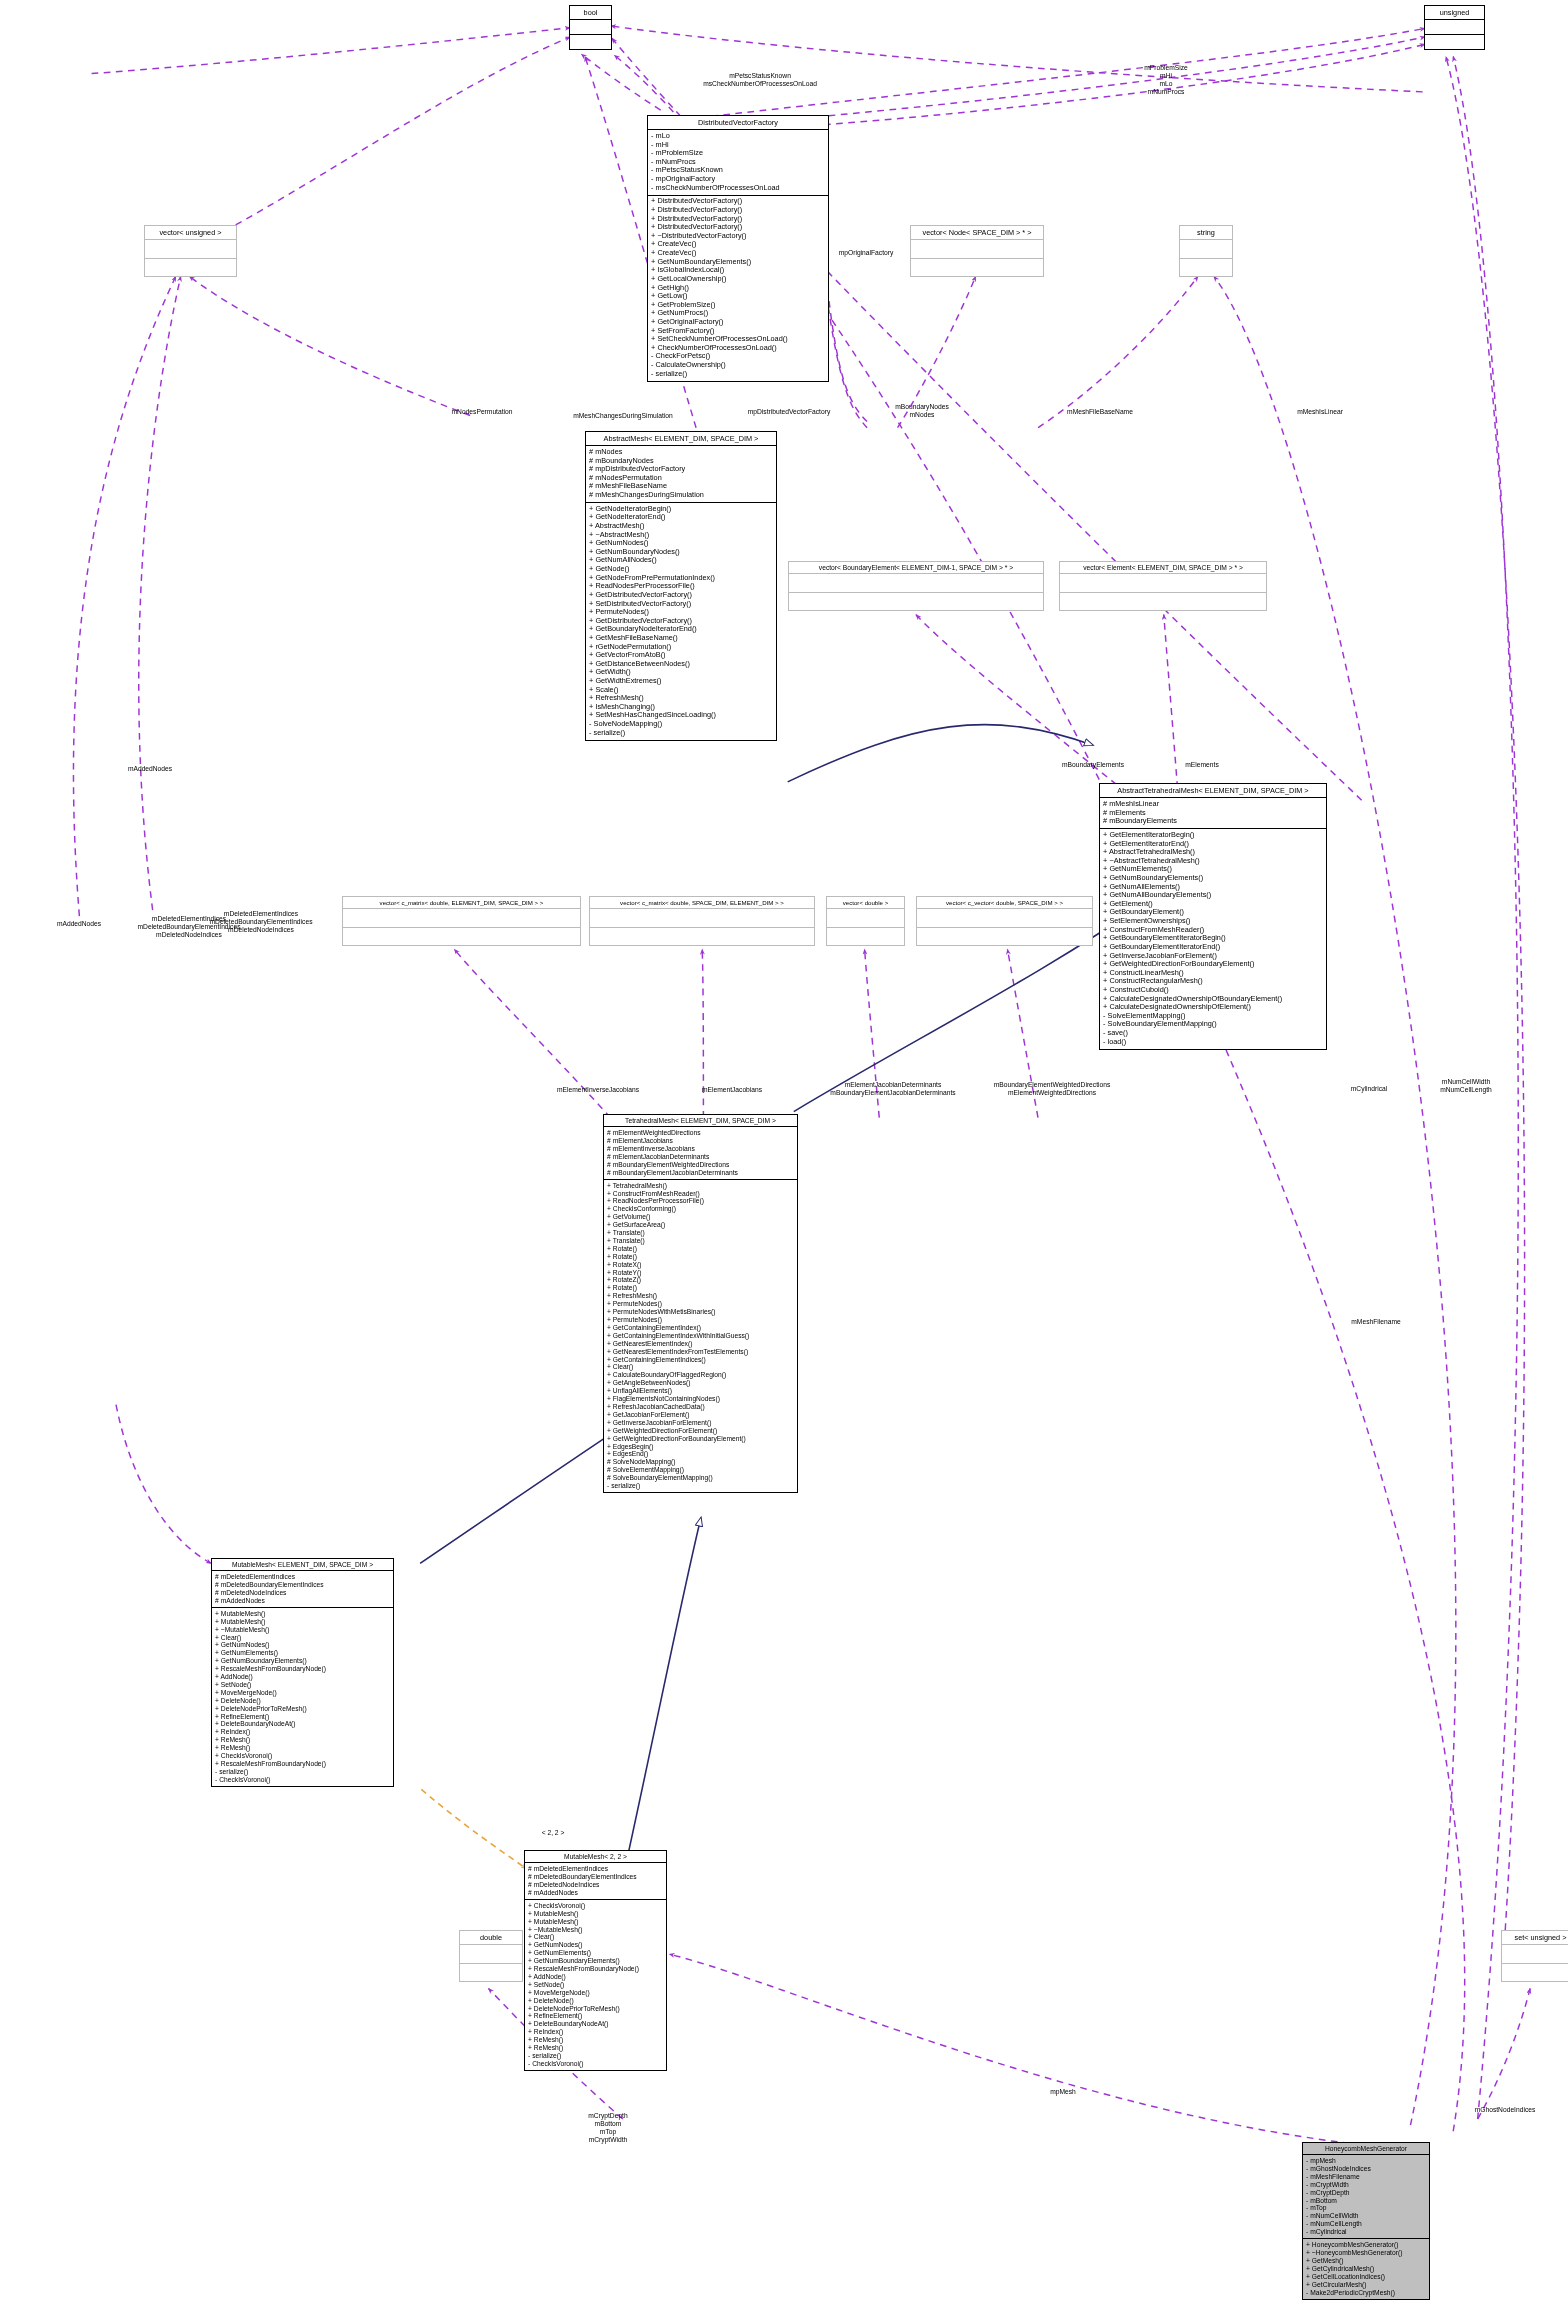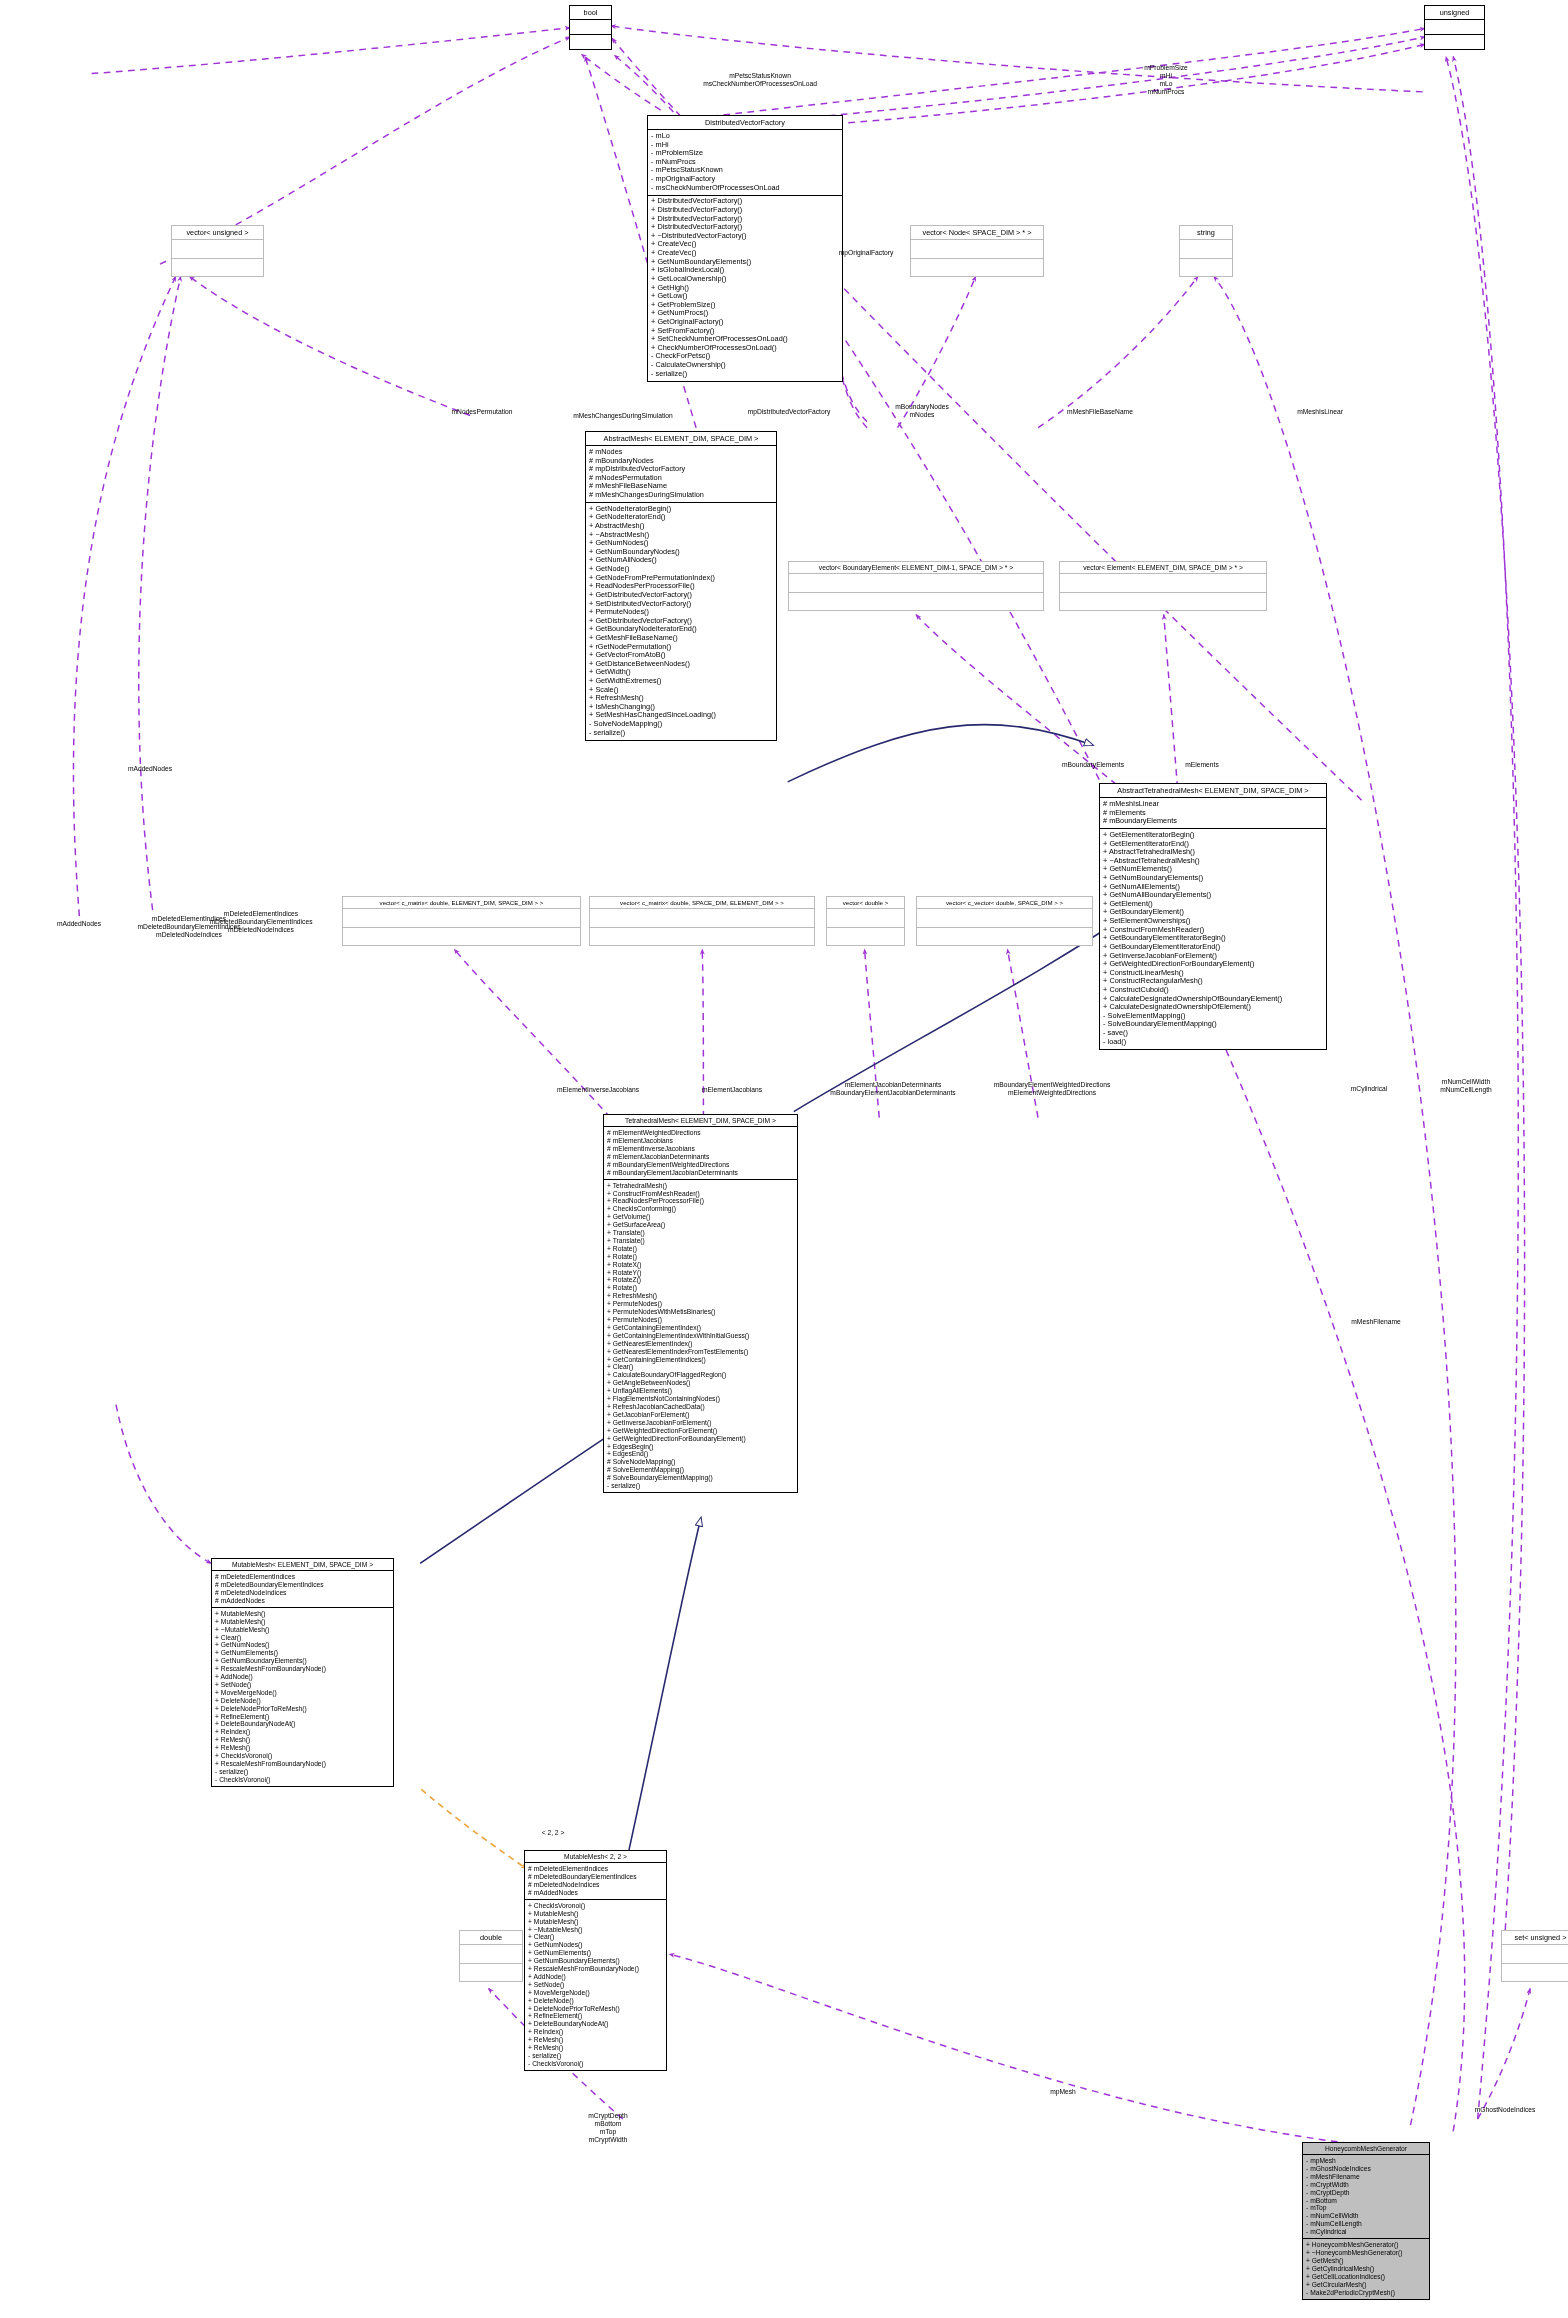--- a/index.html
+++ b/index.html
@@ -161,39 +161,39 @@
     <div class="attrs" style="height:9.8px;"></div>
     <div class="ops" style="height:9.8px;"></div>
   </div>
 
   <div class="node fs12" style="left:1424px; top:4.9px; width:61px;">
     <div class="title">unsigned</div>
     <div class="attrs" style="height:9.8px;"></div>
     <div class="ops" style="height:9.8px;"></div>
   </div>
 
-  <div class="node plain fs12" style="left:171px; top:225px; width:93px;">
+  <div class="node plain fs12" style="left:144px; top:225px; width:93px;">
     <div class="title">vector&lt; unsigned &gt;</div>
     <div class="attrs"></div>
     <div class="ops"></div>
   </div>
 
   <div class="node plain fs12" style="left:910px; top:225px; width:134px;">
     <div class="title">vector&lt; Node&lt; SPACE_DIM &gt; * &gt;</div>
     <div class="attrs"></div>
     <div class="ops"></div>
   </div>
 
   <div class="node plain fs12" style="left:1179px; top:225px; width:54px;">
     <div class="title">string</div>
     <div class="attrs"></div>
     <div class="ops"></div>
   </div>
 
-  <div class="node fs12" style="left:647px; top:115px; width:196px;">
+  <div class="node fs12" style="left:647px; top:115px; width:182px;">
     <div class="title">DistributedVectorFactory</div>
     <div class="attrs">
       <div class="row">- mLo</div>
       <div class="row">- mHi</div>
       <div class="row">- mProblemSize</div>
       <div class="row">- mNumProcs</div>
       <div class="row">- mPetscStatusKnown</div>
       <div class="row">- mpOriginalFactory</div>
       <div class="row">- msCheckNumberOfProcessesOnLoad</div>
     </div>

